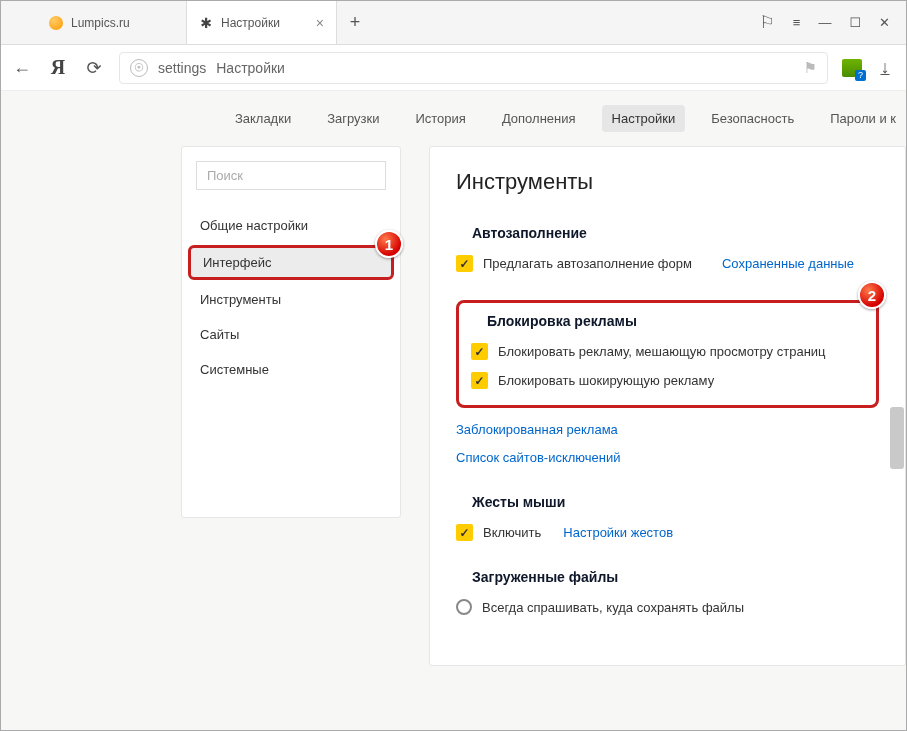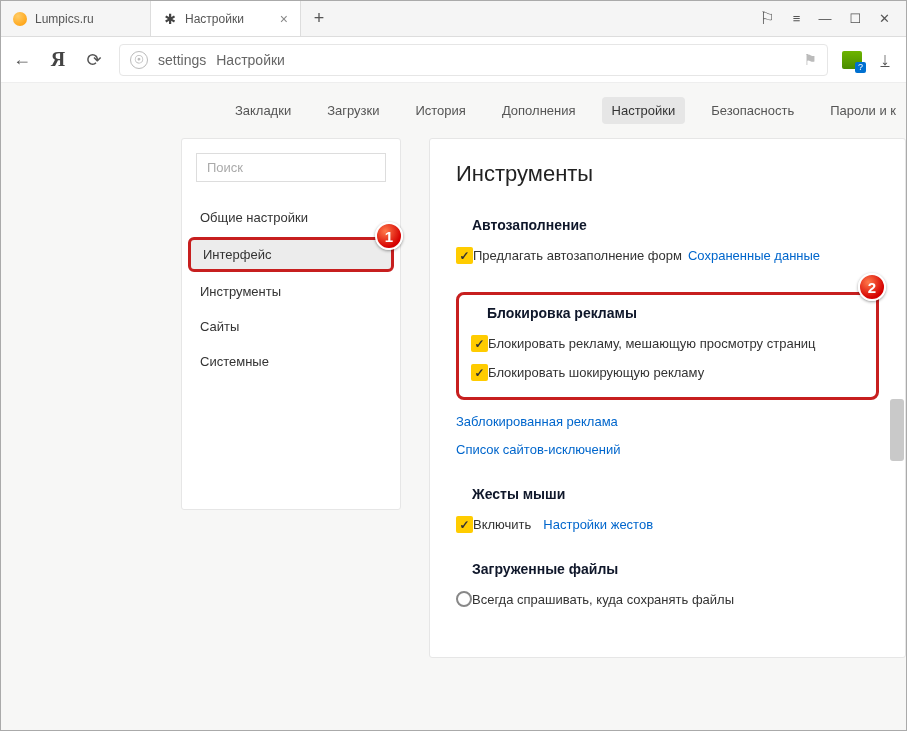--- a/index.html
+++ b/index.html
@@ -1,19 +1,19 @@
 <!DOCTYPE html>
 <html><head>
 <meta charset="utf-8">
 <style>
 * { margin: 0; padding: 0; box-sizing: border-box; font-family: Arial, sans-serif; }
 body { width: 907px; height: 731px; background: #fff; overflow: hidden; position: relative; border: 1px solid #aaa; }
 
 
-.titlebar { height: 36px; background: #f5f5f5; display: flex; align-items: center; border-bottom: 1px solid #ddd; }
+.titlebar { height: 44px; background: #f5f5f5; display: flex; align-items: center; border-bottom: 1px solid #ddd; padding-left: 36px; }
 .tabs { display: flex; flex: 1; height: 100%; }
 .tab { display: flex; align-items: center; padding: 0 12px; height: 100%; gap: 8px; font-size: 12px; color: #555; border-right: 1px solid #ddd; min-width: 150px; position: relative; }
 .tab.active { background: #fff; }
 .tab-favicon { width: 14px; height: 14px; display: inline-flex; align-items: center; justify-content: center; }
 .tab-close { font-size: 14px; color: #888; margin-left: auto; cursor: pointer; }
 .newtab { width: 36px; display: flex; align-items: center; justify-content: center; font-size: 18px; color: #555; }
 .winctrls { margin-left: auto; display: flex; gap: 18px; padding: 0 16px; align-items: center; }
 .winctrls span { font-size: 13px; color: #555; }
 
 
@@ -37,21 +37,21 @@
 .nav { }
 .nav-item { padding: 10px 18px; font-size: 13px; color: #333; cursor: pointer; }
 .nav-item.active { background: #ececec; border: 3px solid #c71f1f; border-radius: 6px; margin: 2px 6px; padding: 7px 12px; position: relative; }
 
 .badge { position: absolute; width: 28px; height: 28px; border-radius: 50%; background: radial-gradient(circle at 35% 30%, #ff7a4a, #d50000 70%); color: #fff; font-weight: bold; font-size: 15px; display: flex; align-items: center; justify-content: center; border: 2px solid #fff; box-shadow: 0 1px 3px rgba(0,0,0,.4); z-index: 10; }
 
 .main { flex: 1; background: #fff; border: 1px solid #e6e6e6; border-radius: 3px; padding: 22px 26px; height: 520px; overflow: hidden; }
 h1.main-title { font-size: 22px; font-weight: normal; color: #222; margin-bottom: 30px; }
 .section { margin-bottom: 28px; }
 .section h3 { font-size: 14px; font-weight: bold; color: #0f172a; margin-bottom: 14px; margin-left: 16px; }
-.row { display: flex; align-items: center; font-size: 13px; color: #333; margin-bottom: 12px; }
+.row { display: flex; align-items: center; gap: 10px; font-size: 13px; color: #333; margin-bottom: 12px; }
 .chk { width: 17px; height: 17px; background: #ffcc00; display: inline-flex; align-items: center; justify-content: center; border-radius: 2px; }
 .chk::after { content: '✓'; font-size: 12px; color: #333; font-weight: bold; }
 .radio { width: 16px; height: 16px; border: 2px solid #888; border-radius: 50%; display: inline-block; }
 .link { color: #0066cc; cursor: pointer; font-size: 13px; }
 .link-row { margin-bottom: 10px; margin-top: 2px; }
 
 .hlbox { border: 3px solid #c71f1f; border-radius: 8px; padding: 10px 12px 4px; margin-bottom: 12px; position: relative; }
 
 .scrollbar { position: absolute; right: 2px; top: 132px; width: 14px; height: 500px; }
 .scrollthumb { position: absolute; top: 184px; width: 14px; height: 62px; background: #c9c9c9; border-radius: 3px; }
@@ -132,21 +132,21 @@
     </div>
 
     <div class="main">
       <h1 class="main-title">Инструменты</h1>
 
       <div class="section">
         <h3>Автозаполнение</h3>
         <div class="row">
           <span class="chk"></span>
           <span>Предлагать автозаполнение форм</span>
-          <span class="link" style="margin-left:6px;">Сохраненные данные</span>
+          <span class="link" style="margin-left:20px;">Сохраненные данные</span>
         </div>
       </div>
 
       <div class="section" style="position:relative;">
         <div class="hlbox">
           <span class="badge" style="top:-22px; right:-10px;">2</span>
           <h3>Блокировка рекламы</h3>
           <div class="row">
             <span class="chk"></span>
             <span>Блокировать рекламу, мешающую просмотру страниц</span>

